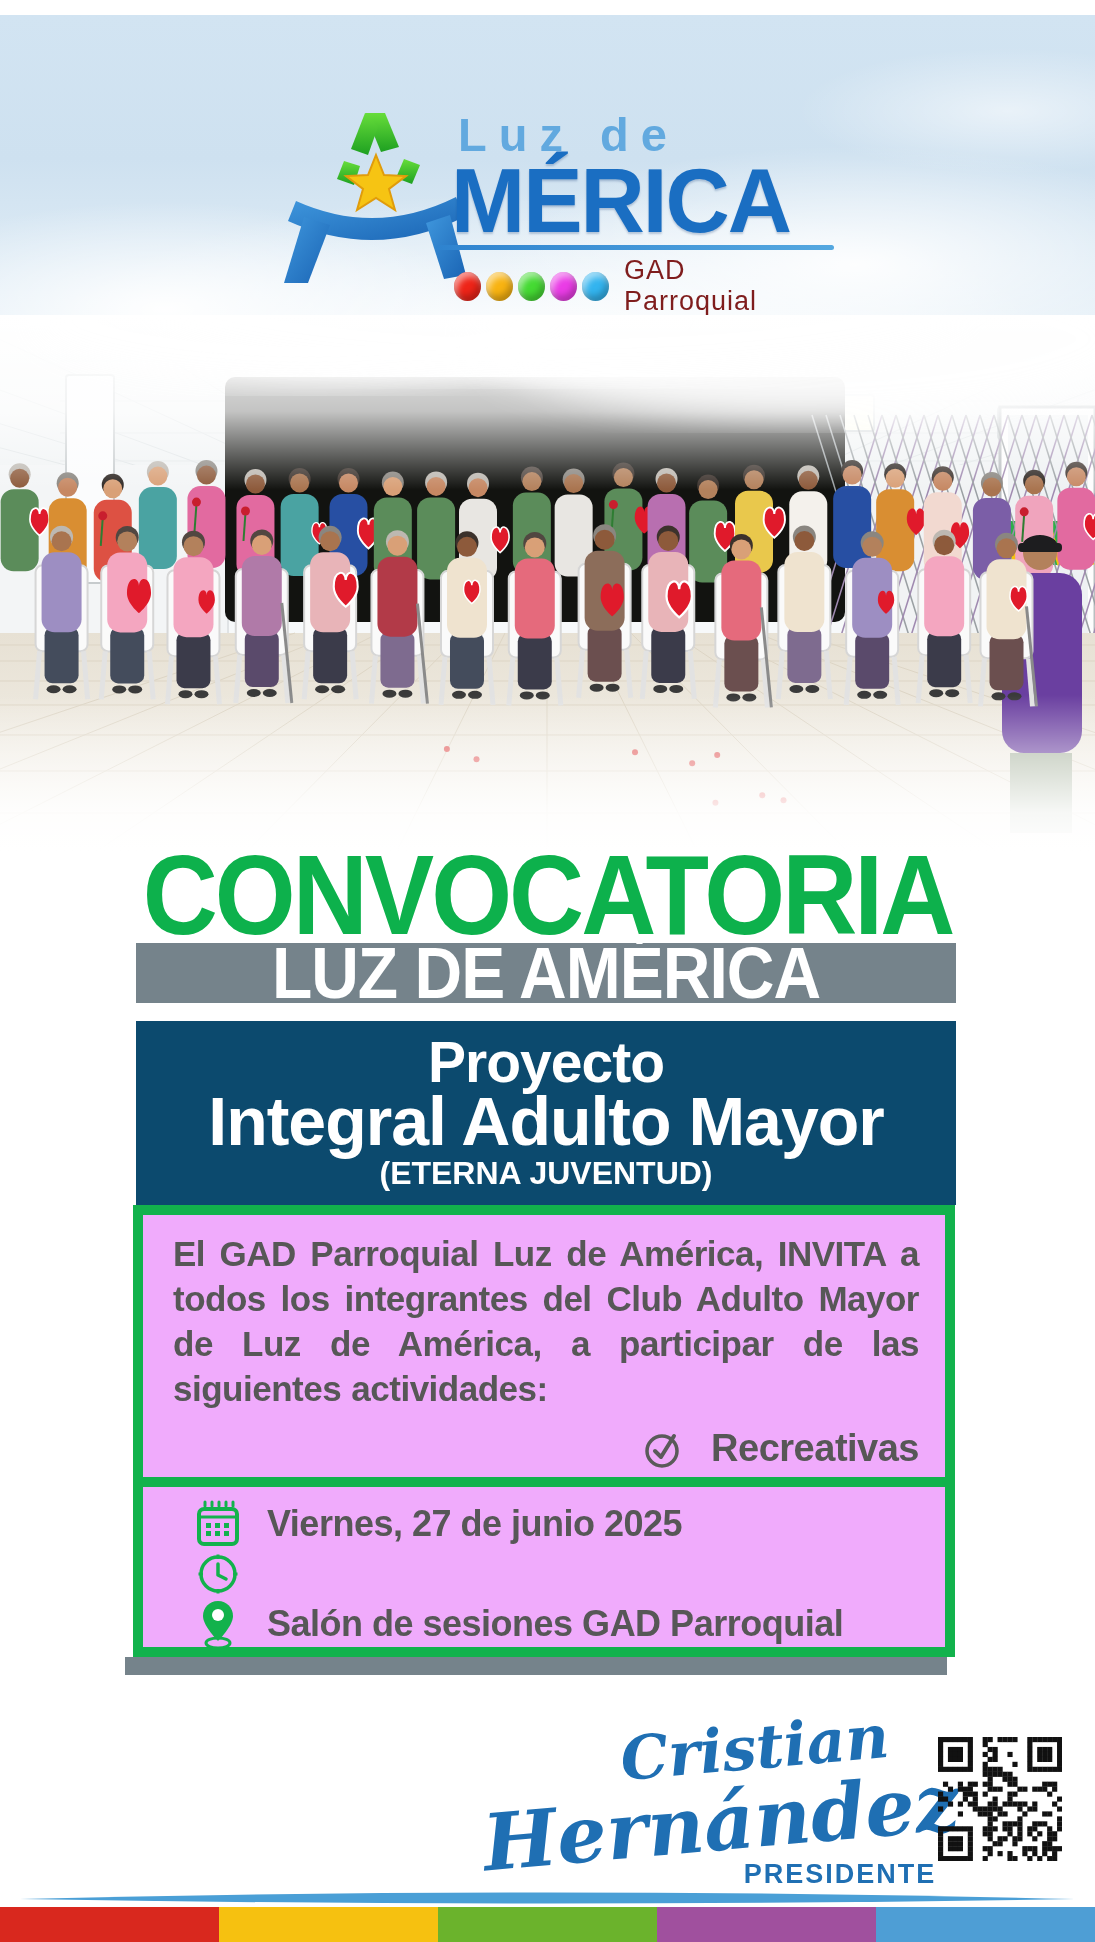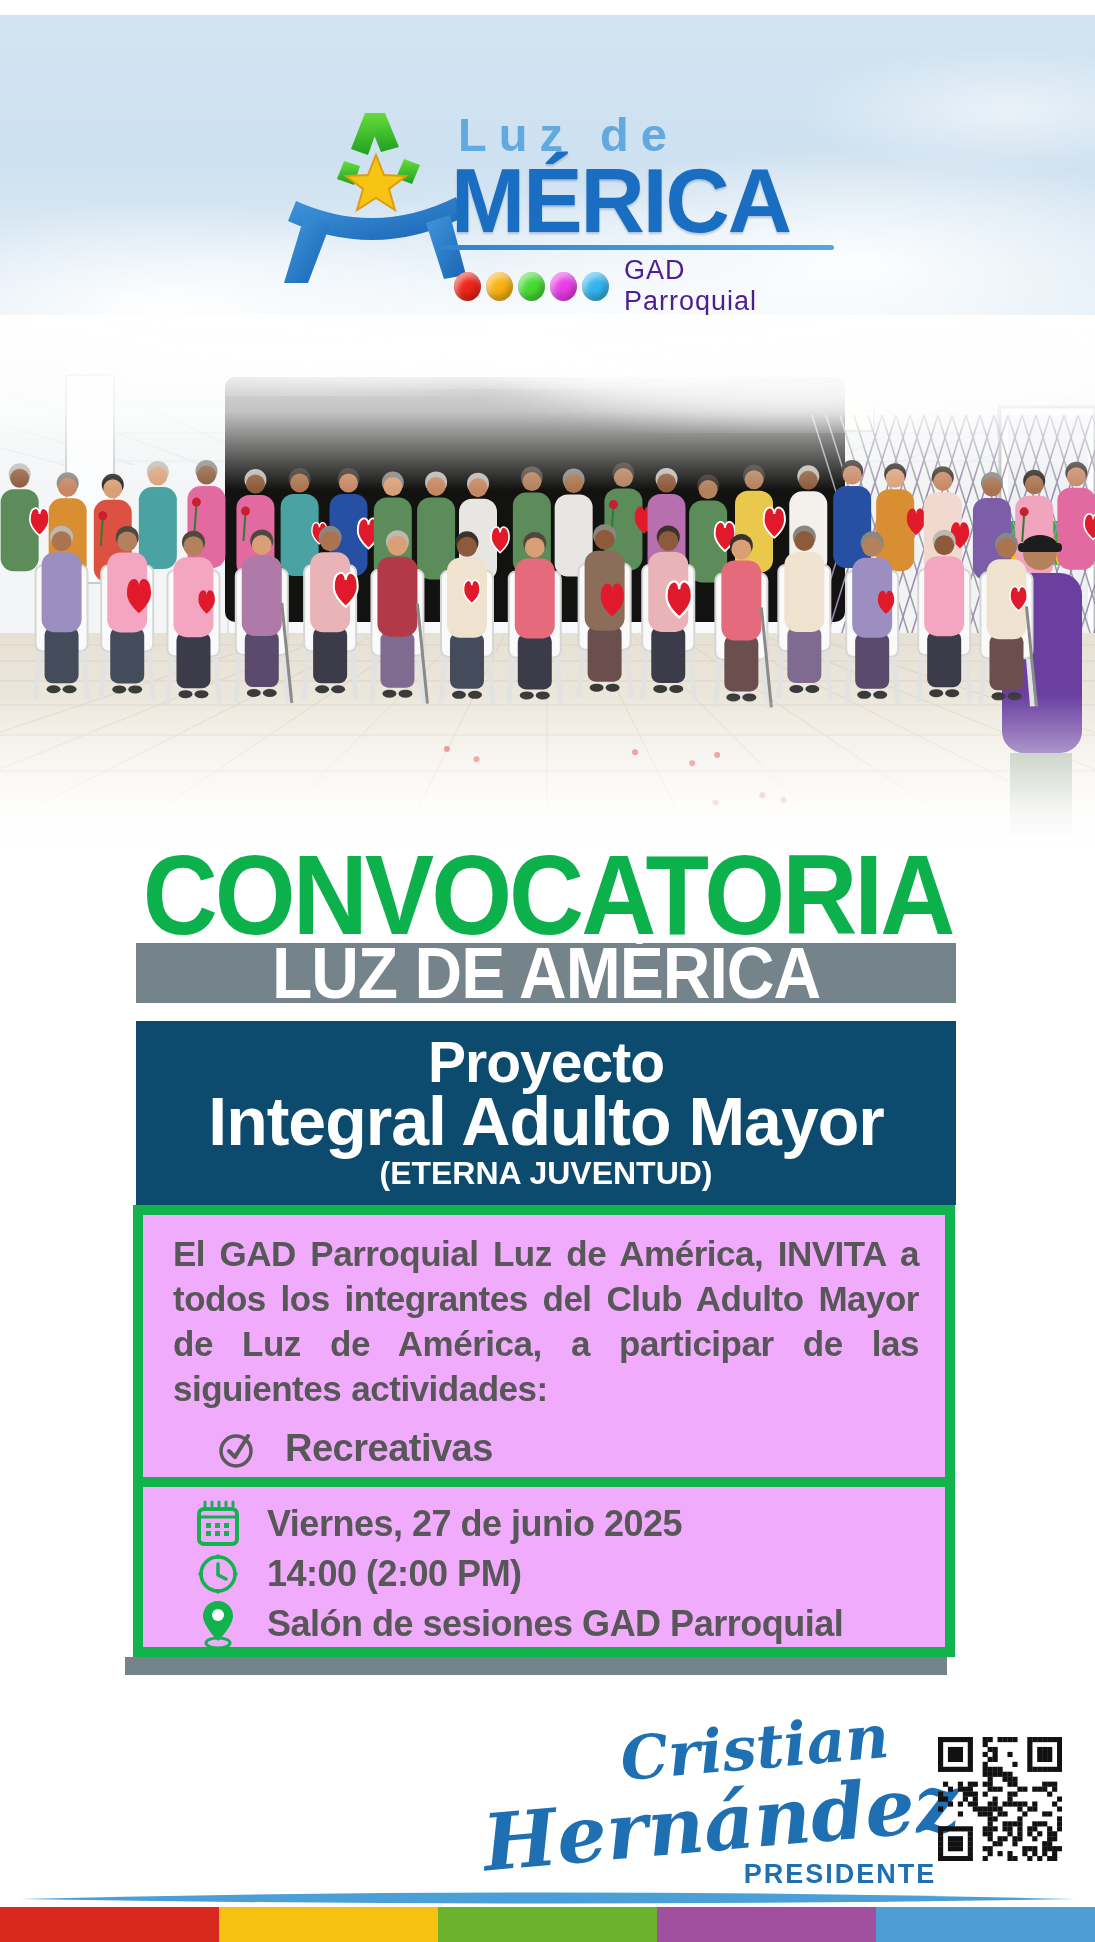--- a/index.html
+++ b/index.html
@@ -23,21 +23,21 @@
   .luzde { position:absolute; left:190px; top:2px; font-size:47px; font-weight:bold;
            color:#62a9df; letter-spacing:12px; }
   .america { position:absolute; left:183px; top:43px; font-size:89px; font-weight:bold;
              color:#1a6ec2; letter-spacing:-2px; transform:scaleY(1.02); transform-origin:left top;
              text-shadow:0 2px 2px rgba(20,60,120,.25); }
   .logo-underline { position:absolute; left:168px; top:140px; width:398px; height:5px;
              background:linear-gradient(90deg,#2e83cf,#55a8e0); border-radius:3px; }
   .logo-bottom { position:absolute; left:186px; top:150px; display:flex; align-items:center; gap:5px; }
   .logo-dot { width:27px; height:29px; border-radius:50%;
              box-shadow:inset -3px -5px 6px rgba(0,0,0,.25), inset 3px 5px 6px rgba(255,255,255,.55); }
-  .gad { margin-left:10px; font-size:27px; font-weight:500; color:#4c1d95; letter-spacing:1px; }
+  .gad { margin-left:10px; font-size:27px; font-weight:500; color:#7f1d1d; letter-spacing:1px; }
 
   
   .photo { position:absolute; left:0; top:300px; width:1095px; height:536px; }
 
   
   .headline { position:absolute; left:0; top:824px; width:1095px; text-align:center;
     font-size:104px; line-height:104px; font-weight:bold; letter-spacing:-3px; color:#0db14c;
     transform:scaleY(1.08); transform-origin:center top; white-space:nowrap; }
 
   
@@ -49,21 +49,21 @@
     background:#0c4a6e; color:#fff; text-align:center; padding-top:12px; }
   .band-green .l1 { font-size:57px; font-weight:bold; line-height:58px; letter-spacing:-1px; }
   .band-green .l2 { font-size:68px; font-weight:bold; line-height:60px; letter-spacing:-1px; }
   .band-green .l3 { font-size:32px; font-weight:bold; line-height:44px; letter-spacing:0px; }
 
   .info-box { position:absolute; left:133px; top:1190px; width:822px; height:452px;
     background:#f0abfc; border:10px solid #12b24c; }
   .invitation { height:262px; padding:16px 26px 0 30px; }
   .invitation p { font-size:35px; line-height:45px; font-weight:bold; color:#575757;
     text-align:justify; letter-spacing:-0.5px; word-spacing:1px; }
-  .activity-row { display:flex; align-items:center; gap:28px; margin:16px 0 0 42px; }
+  .activity-row { display:flex; align-items:center; gap:28px; margin:16px 0 0 42px;justify-content:flex-end; }
   .activity-row .label { font-size:38px; font-weight:bold; color:#575757; letter-spacing:-0.5px; }
   .divider { height:10px; background:#12b24c; }
   .event { padding:12px 0 0 52px; }
   .event-row { display:flex; align-items:center; gap:26px; height:50px; }
   .event-row .label { font-size:36px; font-weight:bold; color:#575757; letter-spacing:-0.5px; }
   .shadow-strip { position:absolute; left:125px; top:1642px; width:822px; height:18px; background:#75838b; }
 
   
   .signature { position:absolute; left:420px; top:1686px; width:620px; height:200px; }
   .qr { position:absolute; left:938px; top:1722px; width:124px; height:124px; }
@@ -567,21 +567,20 @@
       </div>
       <div class="event-row">
         <svg width="46" height="48" viewBox="0 0 46 48">
           <circle cx="23" cy="24" r="17" fill="none" stroke="#12b24c" stroke-width="3.5"></circle>
           <line x1="23" y1="4.5" x2="23" y2="9" stroke="#12b24c" stroke-width="3"></line>
           <line x1="23" y1="39" x2="23" y2="43.5" stroke="#12b24c" stroke-width="3"></line>
           <line x1="3.5" y1="24" x2="8" y2="24" stroke="#12b24c" stroke-width="3"></line>
           <line x1="38" y1="24" x2="42.5" y2="24" stroke="#12b24c" stroke-width="3"></line>
           <path d="M23 14 L23 25 L31 29" fill="none" stroke="#12b24c" stroke-width="3.5" stroke-linecap="round" stroke-linejoin="round"></path>
         </svg>
-        <span class="label">14:00 (2:00 PM)</span>
       </div>
       <div class="event-row">
         <svg width="46" height="50" viewBox="0 0 46 50">
           <ellipse cx="23" cy="44" rx="12" ry="5" fill="none" stroke="#12b24c" stroke-width="3"></ellipse>
           <path d="M23 2 C14 2 8 9 8 17 C8 27 23 42 23 42 C23 42 38 27 38 17 C38 9 32 2 23 2 Z" fill="#12b24c"></path>
           <circle cx="23" cy="16" r="6" fill="#ffffff"></circle>
         </svg>
         <span class="label">Salón de sesiones GAD Parroquial</span>
       </div>
     </div>

